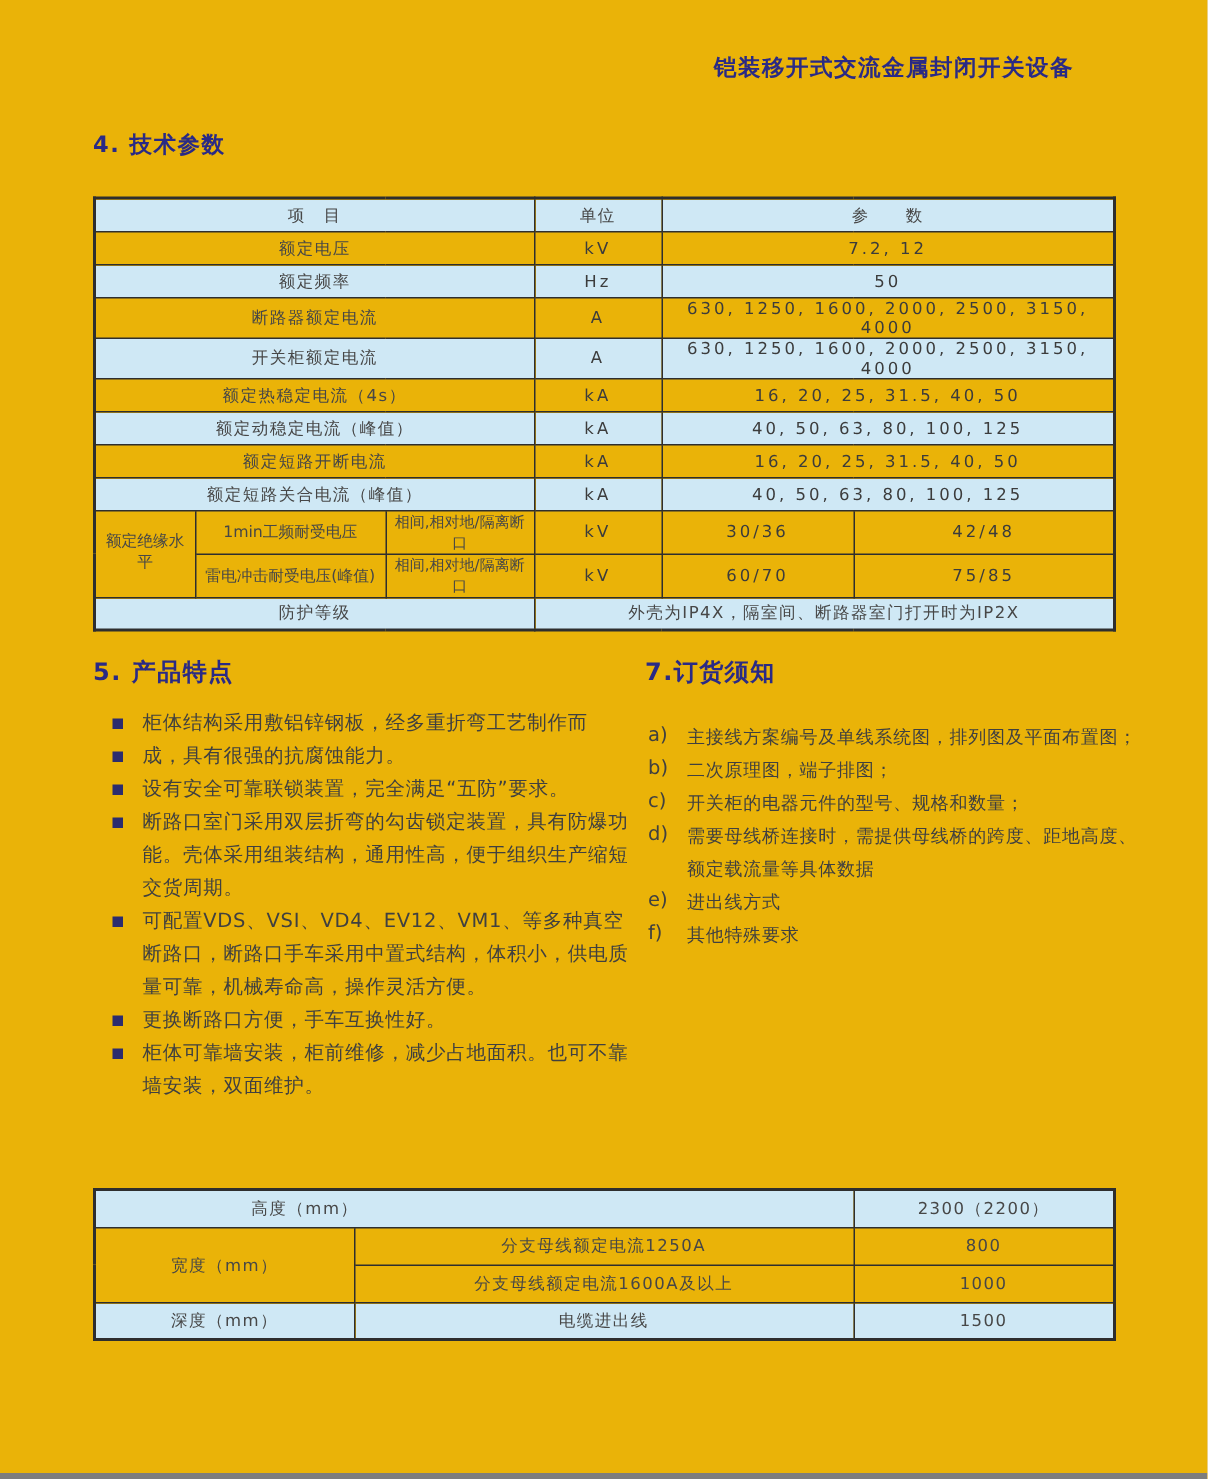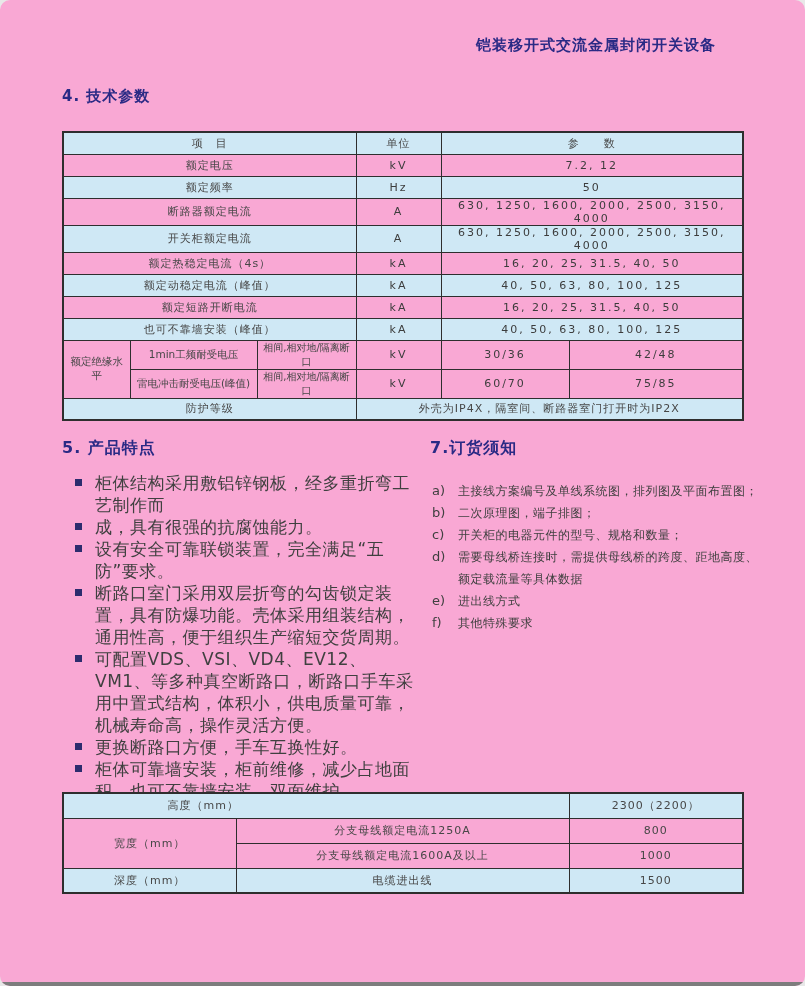--- a/index.html
+++ b/index.html
@@ -3,23 +3,23 @@
 <meta charset="utf-8">
 <style>
   :root{
     --accent:#2a2a85;
     --row-blue:#cfe8f5;
     --border:#2e2e2e;
     --text:#474747;
   }
   html,body{margin:0;padding:0;background:#e8e8e8;}
   .page{
-    position:relative;width:805px;height:986px;background:#f9a8d4;
+    position:relative;width:805px;height:986px;background:#eab308;
     font-family:"DejaVu Sans","Liberation Sans",sans-serif;
-    overflow:hidden;margin:0 auto;border-radius:10px;
+    overflow:hidden;margin:0 auto;
   }
   .doc-title{
     position:absolute;top:36px;right:89px;
     font-size:15px;font-weight:bold;color:var(--accent);letter-spacing:1px;
   }
   .sec-title{
     position:absolute;left:62px;
     font-size:16px;font-weight:bold;color:var(--accent);letter-spacing:1px;
   }
   #t4{top:87px;font-size:15px;}
@@ -41,21 +41,21 @@
 
   .dims{top:792px;}
   .dims tr{height:25px;}
   .dims .lbl-span{display:inline-block;width:173px;text-align:right;}
 
   .two-col{position:absolute;top:472px;left:62px;width:690px;}
   .bullets{position:absolute;left:13px;top:0;width:345px;}
   .b-item{display:flex;margin-bottom:0;}
   .b-marker{flex:0 0 20px;padding-top:7px;}
   .b-sq{display:block;width:7px;height:7px;background:#2c2c6e;}
-  .b-text{flex:1;font-size:17px;line-height:22px;color:#404040;letter-spacing:0.5px;}
+  .b-text{flex:1;font-size:13px;line-height:22px;color:#404040;letter-spacing:0.5px;}
 
   .orders{position:absolute;left:370px;top:8px;width:330px;}
   .o-item{display:flex;}
   .o-marker{flex:0 0 26px;font-size:13px;line-height:22px;color:#404040;}
   .o-text{flex:1;font-size:12px;line-height:22px;color:#404040;letter-spacing:0.5px;}
 
   .footer-strip{position:absolute;left:0;top:982px;width:100%;height:4px;background:#7d7d7d;}
 </style>
 </head>
 <body>
@@ -110,21 +110,21 @@
       <td colspan="3">额定动稳定电流（峰值）</td>
       <td class="val">kA</td>
       <td colspan="2" class="val">40, 50, 63, 80, 100, 125</td>
     </tr>
     <tr>
       <td colspan="3">额定短路开断电流</td>
       <td class="val">kA</td>
       <td colspan="2" class="val">16, 20, 25, 31.5, 40, 50</td>
     </tr>
     <tr class="blue">
-      <td colspan="3">也可不靠墙安装（峰值）</td>
+      <td colspan="3">额定短路关合电流（峰值）</td>
       <td class="val">kA</td>
       <td colspan="2" class="val">40, 50, 63, 80, 100, 125</td>
     </tr>
     <tr>
       <td rowspan="2" class="grp">额定绝缘水平</td>
       <td class="small" style="font-size:10.5px">1min工频耐受电压</td>
       <td class="small">相间,相对地/隔离断口</td>
       <td class="val">kV</td>
       <td class="val">30/36</td>
       <td class="val">42/48</td>

